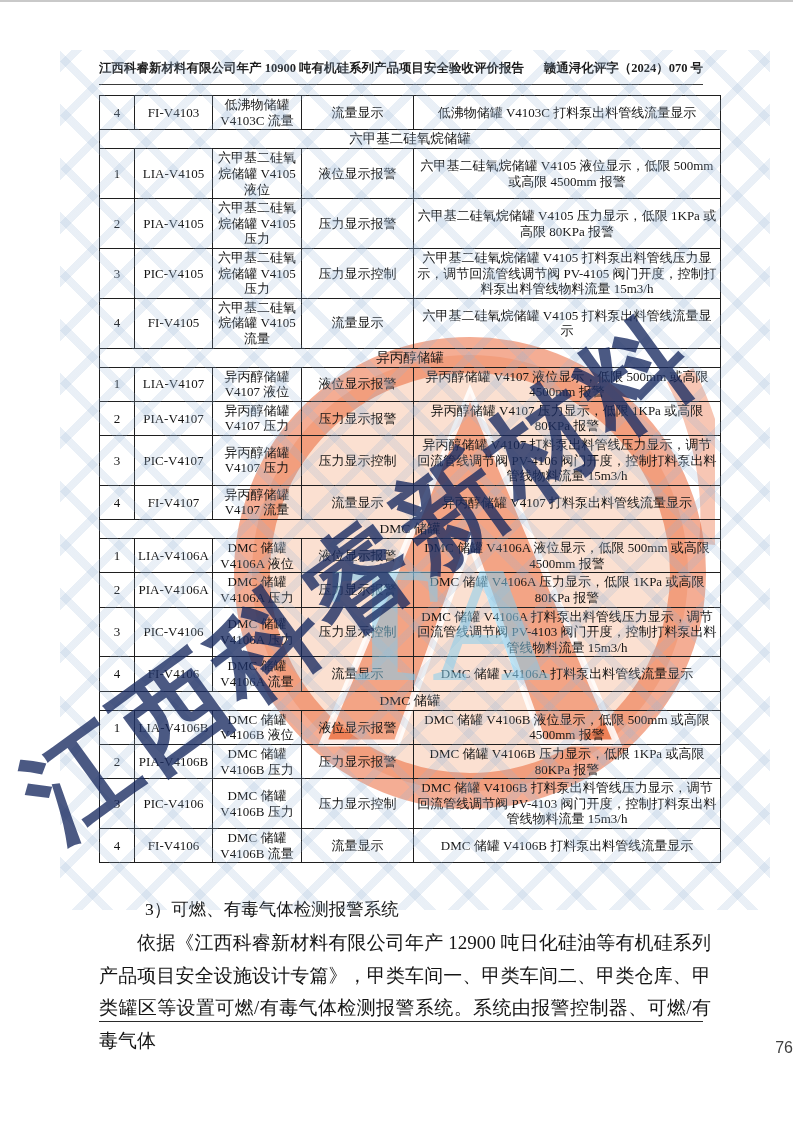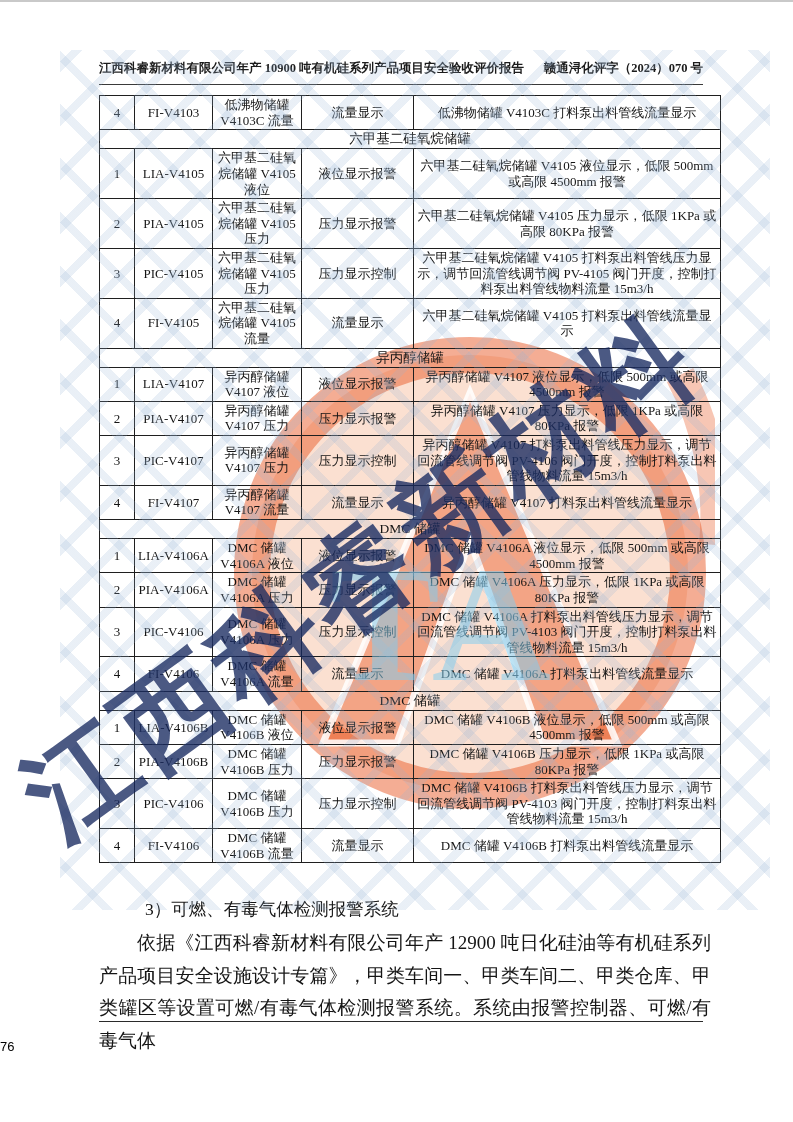--- a/index.html
+++ b/index.html
@@ -22,22 +22,22 @@
   td.desc{padding:1px 4px;}
 
   
   .sub-heading{position:absolute;left:99px;top:897px;width:612px;font-size:17.5px;
       padding-left:46px;color:#151515;}
   .body-paragraph{position:absolute;left:99px;top:927px;width:612px;font-size:19px;
       line-height:32.5px;text-align:justify;text-indent:2em;color:#151515;}
 
   
   .footer-rule{position:absolute;left:99px;top:1021px;width:604px;border-top:1.6px solid #2a2a2a;}
-  .page-number{position:absolute;left:0;top:1039px;width:100%;text-align:left;
-      font-size:13px;color:#000000;font-family:"Liberation Sans","DejaVu Sans",sans-serif;}
+  .page-number{position:absolute;left:0;top:1039px;width:100%;text-align:right;
+      font-size:16px;color:#404040;font-family:"Liberation Sans","DejaVu Sans",sans-serif;}
 
   
   .wm-seal{position:absolute;left:225px;top:335px;width:490px;height:480px;z-index:1;pointer-events:none;}
   .content-layer{position:relative;z-index:2;}
   .wm-lattice{position:absolute;left:60px;top:50px;width:710px;height:860px;z-index:3;pointer-events:none;
       background:
         repeating-linear-gradient(45deg,transparent 0 30px,rgba(148,178,212,0.20) 30px 38px),
         repeating-linear-gradient(-45deg,transparent 0 30px,rgba(148,178,212,0.20) 30px 38px);}
   .wm-cyan{position:absolute;left:330px;top:542px;z-index:4;pointer-events:none;
       font-family:Liberation Serif, serif;font-weight:bold;

